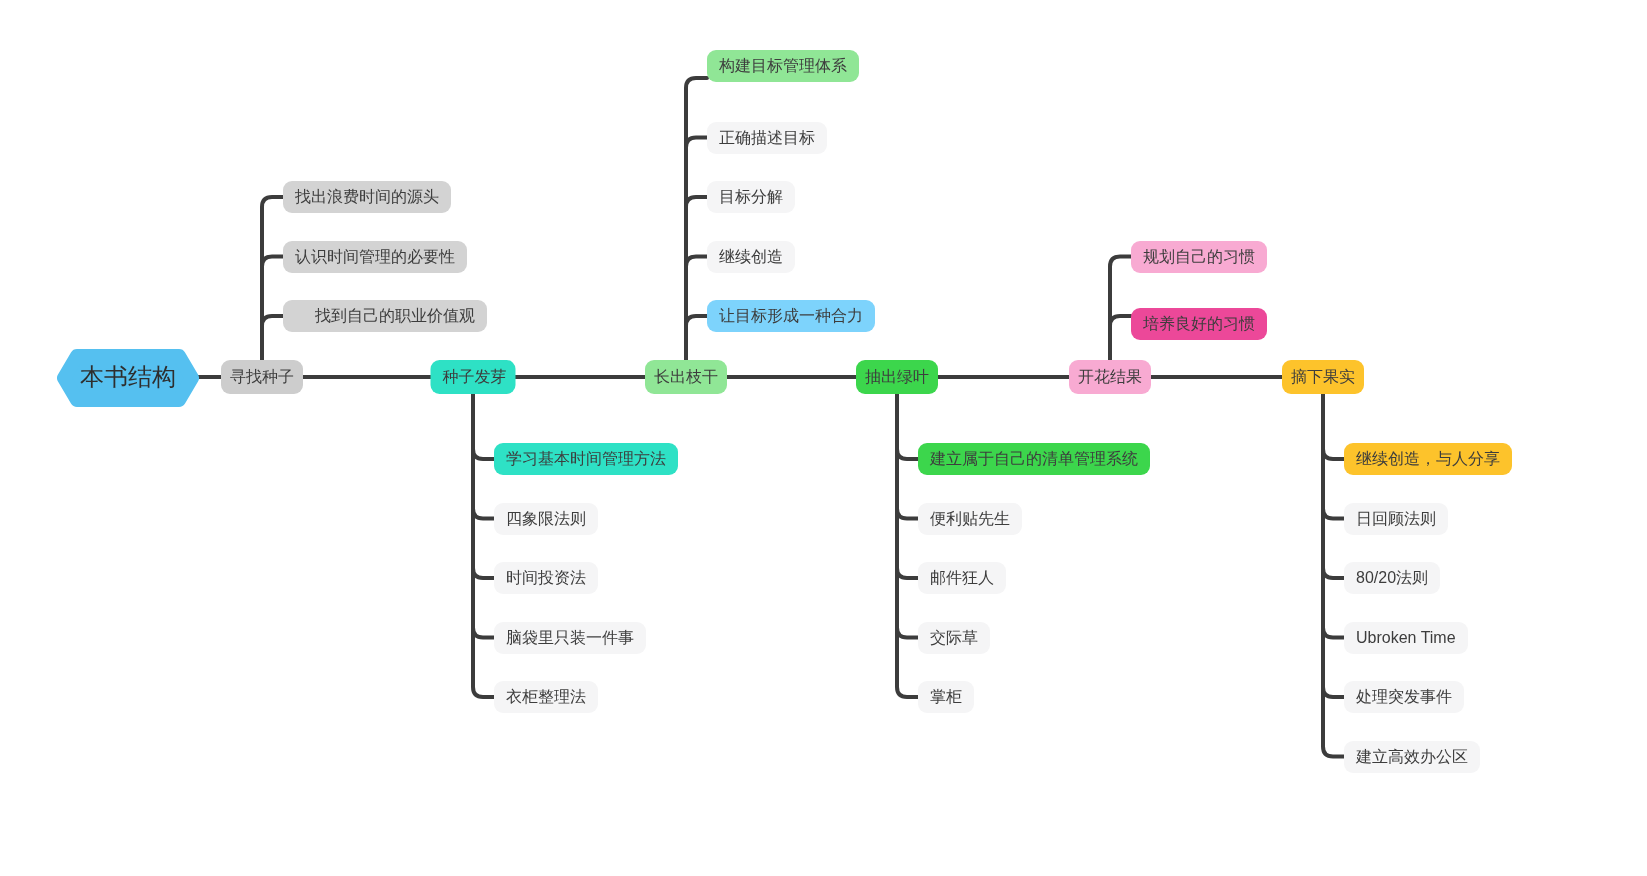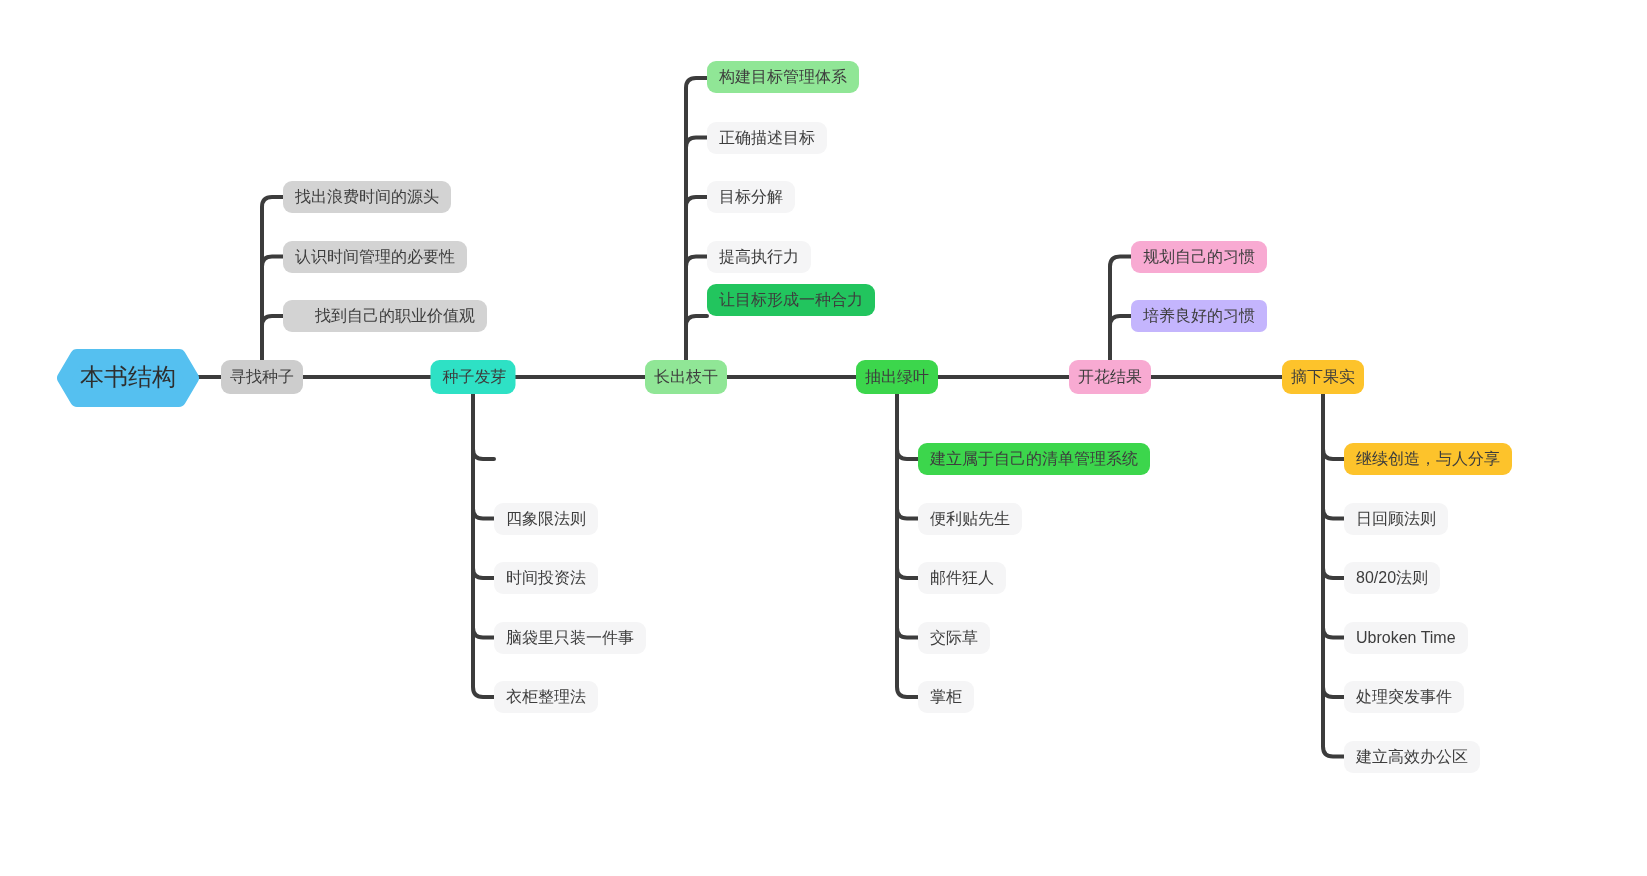--- a/index.html
+++ b/index.html
@@ -83,39 +83,40 @@
   <div class="root-node" style="left:128px;top:377px;">
     <svg width="142" height="58" viewBox="0 0 142 58">
       <polygon id="root-shape" points="20,7 122,7 135,29 122,51 20,51 7,29" stroke-width="14" stroke-linejoin="round" fill="#55c0f0" stroke="#55c0f0"></polygon>
     </svg>
     <span class="root-label">本书结构</span>
   </div>
 <div class="node child-node" style="background: rgb(211, 211, 211); left: 283px; top: 197px;">找出浪费时间的源头</div>
     <div class="node child-node" style="background: rgb(211, 211, 211); left: 283px; top: 256.5px;">认识时间管理的必要性</div>
     <div class="node child-node" style="background: rgb(211, 211, 211); left: 283px; top: 316px; padding-left: 32px;">找到自己的职业价值观</div>
     <div class="node branch-node" style="background: rgb(205, 205, 205); left: 262px; top: 377px;">寻找种子</div>
+    <div class="node child-node" style="background: rgb(46, 225, 197); left: 494px; top: 459px;">学习基本时间管理方法</div>
     <div class="node child-node" style="background: rgb(245, 245, 246); left: 494px; top: 518.5px;">四象限法则</div>
     <div class="node child-node" style="background: rgb(245, 245, 246); left: 494px; top: 578px;">时间投资法</div>
     <div class="node child-node" style="background: rgb(245, 245, 246); left: 494px; top: 637.5px;">脑袋里只装一件事</div>
     <div class="node child-node" style="background: rgb(245, 245, 246); left: 494px; top: 697px;">衣柜整理法</div>
     <div class="node branch-node" style="background: rgb(46, 225, 197); left: 473px; top: 377px; padding-left: 12px;">种子发芽</div>
-    <div class="node child-node" style="background: rgb(144, 230, 150); left: 707px; top: 77px;">构建目标管理体系</div>
+    <div class="node child-node" style="background: rgb(144, 230, 150); left: 707px; top: 66px;">构建目标管理体系</div>
     <div class="node child-node" style="background: rgb(245, 245, 246); left: 707px; top: 137.5px;">正确描述目标</div>
     <div class="node child-node" style="background: rgb(245, 245, 246); left: 707px; top: 197px;">目标分解</div>
-    <div class="node child-node" style="background: rgb(245, 245, 246); left: 707px; top: 256.5px;">提高执行力</div>
-    <div class="node child-node" style="background: #22c55e; left: 707px; top: 300px;">让目标形成一种合力</div>
+    <div class="node child-node" style="background: rgb(245, 245, 246); left: 707px; top: 256.5px;">继续创造</div>
+    <div class="node child-node" style="background: #7dd3fc; left: 707px; top: 316px;">让目标形成一种合力</div>
     <div class="node branch-node" style="background: rgb(144, 230, 150); left: 686px; top: 377px;">长出枝干</div>
     <div class="node child-node" style="background: rgb(60, 214, 76); left: 918px; top: 459px;">建立属于自己的清单管理系统</div>
     <div class="node child-node" style="background: rgb(245, 245, 246); left: 918px; top: 518.5px;">便利贴先生</div>
     <div class="node child-node" style="background: rgb(245, 245, 246); left: 918px; top: 578px;">邮件狂人</div>
     <div class="node child-node" style="background: rgb(245, 245, 246); left: 918px; top: 637.5px;">交际草</div>
     <div class="node child-node" style="background: rgb(245, 245, 246); left: 918px; top: 697px;">掌柜</div>
     <div class="node branch-node" style="background: rgb(60, 214, 76); left: 897px; top: 377px;">抽出绿叶</div>
     <div class="node child-node" style="background: rgb(248, 170, 210); left: 1131px; top: 256.5px;">规划自己的习惯</div>
-    <div class="node child-node" style="background: #c4b5fd; left: 1131px; top: 316px; border-radius: 7px;">培养良好的习惯</div>
+    <div class="node child-node" style="background: #ec4899; left: 1131px; top: 324px;">培养良好的习惯</div>
     <div class="node branch-node" style="background: rgb(248, 170, 210); left: 1110px; top: 377px;">开花结果</div>
     <div class="node child-node" style="background: rgb(253, 195, 43); left: 1344px; top: 459px;">继续创造，与人分享</div>
     <div class="node child-node" style="background: rgb(245, 245, 246); left: 1344px; top: 518.5px;">日回顾法则</div>
     <div class="node child-node" style="background: rgb(245, 245, 246); left: 1344px; top: 578px;">80/20法则</div>
     <div class="node child-node" style="background: rgb(245, 245, 246); left: 1344px; top: 637.5px;">Ubroken Time</div>
     <div class="node child-node" style="background: rgb(245, 245, 246); left: 1344px; top: 697px;">处理突发事件</div>
     <div class="node child-node" style="background: rgb(245, 245, 246); left: 1344px; top: 756.5px;">建立高效办公区</div>
     <div class="node branch-node" style="background: rgb(253, 195, 43); left: 1323px; top: 377px;">摘下果实</div>
   </div>
 

